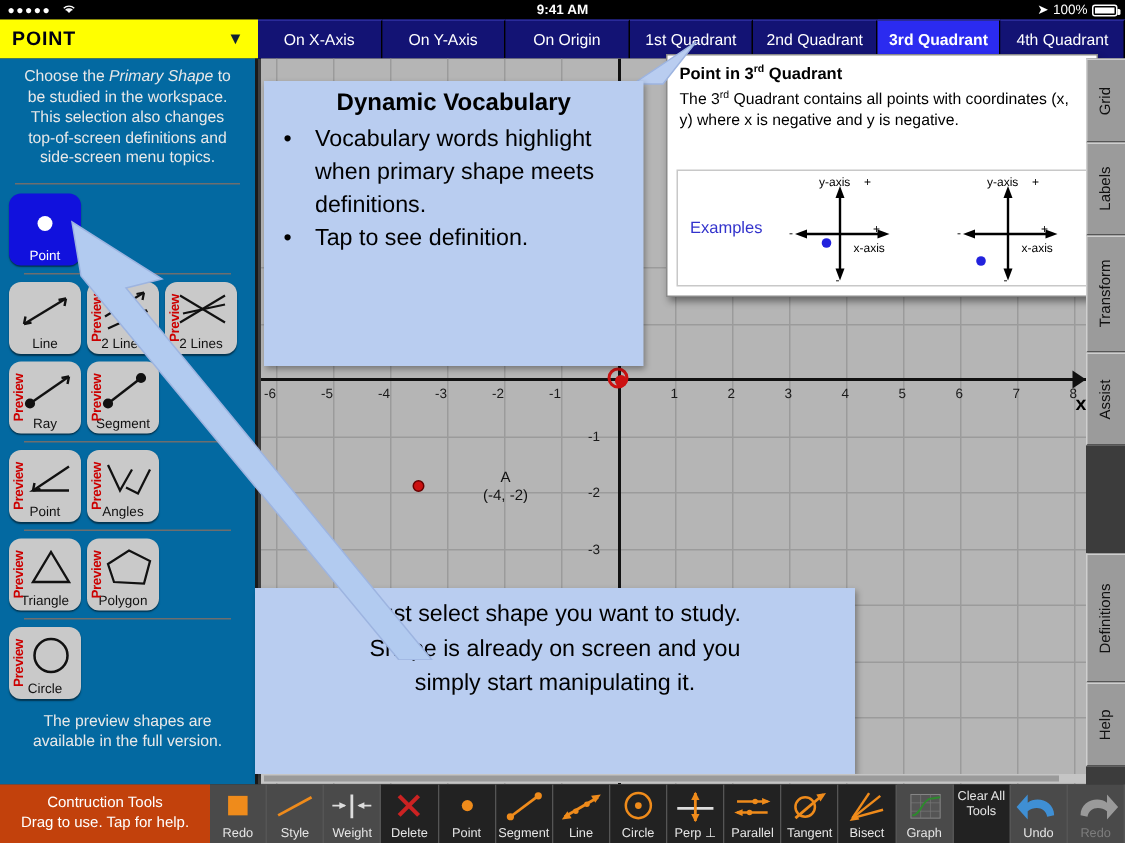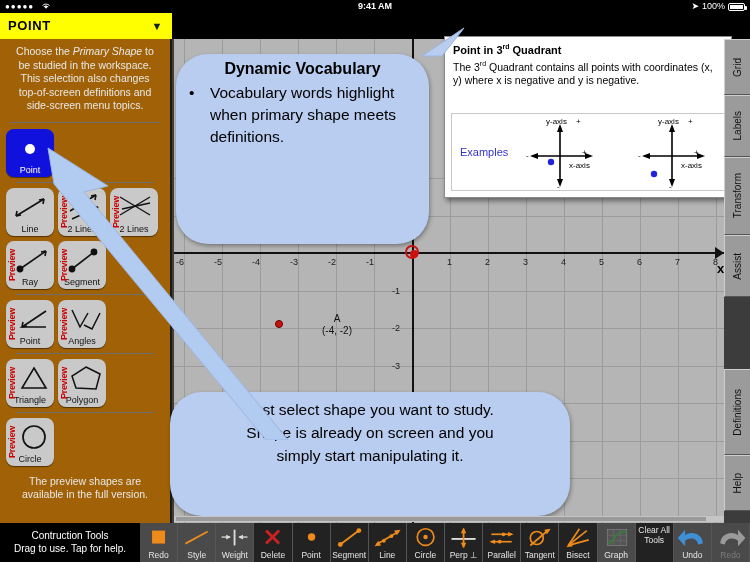--- a/index.html
+++ b/index.html
@@ -38,21 +38,21 @@
   .tab {
     flex:1; background:#131374; color:#fff; font-size:10.5px;
     display:flex; align-items:center; justify-content:center;
     border-right:1px solid #000; border-top:1px solid #2a2a9a;
   }
   .tab.active { background:#2b2bf0; font-weight:bold; }
 
   
   .sidebar {
     position:absolute; left:0; top:39px; width:172px; height:484px;
-    background:#a16207; border-right:2px solid #1a1a1a;
+    background:#0369a1; border-right:2px solid #1a1a1a;
   }
   .sb-help {
     color:#e8e8e8; font-size:10.5px; line-height:13.5px;
     text-align:center; padding:6px 7px 7px 7px;
   }
   .sb-help em { font-style:italic; }
   .divider { height:1px; background:#6e6e6e; margin:2px 10px; }
   .shape-grid { padding:4px 6px 0 6px; }
   .shape-row { display:flex; gap:4px; margin-bottom:5px; }
   .shape-btn {
@@ -69,21 +69,21 @@
     position:absolute; left:1px; top:1px; height:46px; width:11px;
     color:#cc0000; font-size:9px; font-weight:bold;
     writing-mode:vertical-rl; transform:rotate(180deg);
     display:flex; align-items:flex-start; justify-content:center;
     letter-spacing:-.3px;
   }
   .sb-foot { color:#e8e8e8; font-size:10.5px; line-height:13.5px; text-align:center; padding:4px 8px; }
 
   .tools-label {
     position:absolute; left:0; top:523px; width:140px; height:39px;
-    background:#000000; color:#fff; font-size:10px; line-height:13px;
+    background:#c2410c; color:#fff; font-size:10px; line-height:13px;
     text-align:center; padding-top:6px;
   }
 
   
   .workspace {
     position:absolute; left:174px; top:39px; width:550px; height:484px;
     background:#b5b5b5; overflow:hidden;
   }
   .gridlines { position:absolute; inset:0; }
   .gl { position:absolute; background:#9b9b9b; }
@@ -109,21 +109,20 @@
   .defpop h3 { font-size:11px; color:#000; padding:6px 8px 0 8px; }
   .defpop p { font-size:10.5px; color:#000; padding:1px 8px 0 8px; line-height:14px; }
   .defpop sup { font-size:7px; vertical-align:super; }
   .defbox { position:absolute; left:6px; right:6px; top:76px; height:78px; border:1px solid #c8c8c8; background:#fff; }
   .ex-label { position:absolute; left:8px; top:32px; font-size:11px; color:#3333cc; }
 
   
   .callout {
     position:absolute; background:#b9cdf0; color:#000;
     box-shadow:1px 2px 4px rgba(0,0,0,.35);
-    border-radius:32px;
   }
   .callout .title { font-weight:bold; text-align:center; }
   #callout-vocab { left:176px; top:54px; width:253px; height:190px; padding:6px 4px 0 4px; }
   #callout-vocab .title { font-size:16px; margin-bottom:4px; }
   #callout-vocab ul { list-style:none; }
   #callout-vocab li { font-size:15.5px; line-height:22px; position:relative; padding-left:30px; }
   #callout-vocab li:before { content:"\2022"; position:absolute; left:9px; top:0; }
   #callout-startup { left:170px; top:392px; width:400px; height:124px; padding-top:6px; }
   #callout-startup .title { font-size:16px; margin-bottom:2px; }
   #callout-startup .ln { font-size:15.5px; line-height:23px; text-align:center; }
@@ -172,20 +171,29 @@
       <span class="sb-batt">
           <i></i>
         </span>
     </div>
   </div>
 
   <div class="topbar">
     <div class="shape-title">
       <span>POINT</span>
       <span class="caret">▼</span>
+    </div>
+    <div class="tabs">
+      <div class="tab">On X-Axis</div>
+      <div class="tab">On Y-Axis</div>
+      <div class="tab">On Origin</div>
+      <div class="tab">1st Quadrant</div>
+      <div class="tab">2nd Quadrant</div>
+      <div class="tab active">3rd Quadrant</div>
+      <div class="tab">4th Quadrant</div>
     </div>
   </div>
 
   <div class="workspace">
     <div class="gridlines" id="gridlines">
         <div class="gl glv" style="left: 10px;"></div>
         <div class="gl glv" style="left: 48px;"></div>
         <div class="gl glv" style="left: 86px;"></div>
         <div class="gl glv" style="left: 124px;"></div>
         <div class="gl glv" style="left: 162px;"></div>
@@ -433,20 +441,21 @@
   </div>
 
   <svg class="ptr" style="left:398px; top:26px;" width="70" height="34">
     <polygon points="66,2 24,30 44,30" fill="#b9cdf0" stroke="#9db4e0" stroke-width="1"></polygon>
   </svg>
 
   <div class="callout" id="callout-vocab">
     <div class="title">Dynamic Vocabulary</div>
     <ul>
       <li>Vocabulary words highlight when primary shape meets definitions.</li>
+      <li>Tap to see definition.</li>
     </ul>
   </div>
 
   <div class="callout" id="callout-startup">
     <div class="ln">Just select shape you want to study.</div>
     <div class="ln">Shape is already on screen and you</div>
     <div class="ln">simply start manipulating it.</div>
   </div>
 
   <svg class="ptr" style="left:30px; top:140px;" width="280" height="300">

